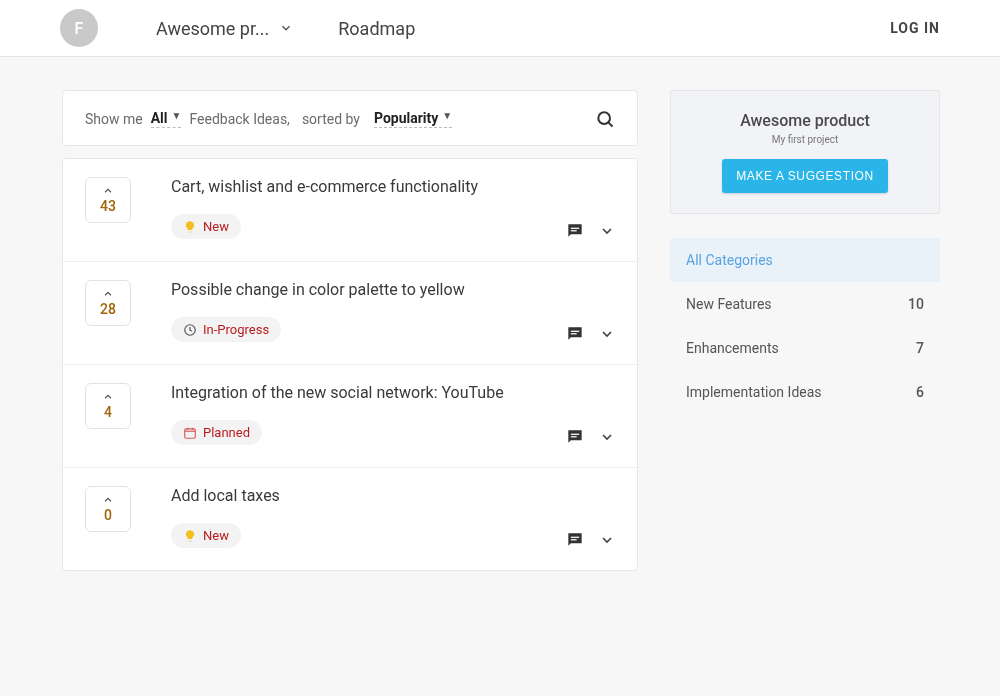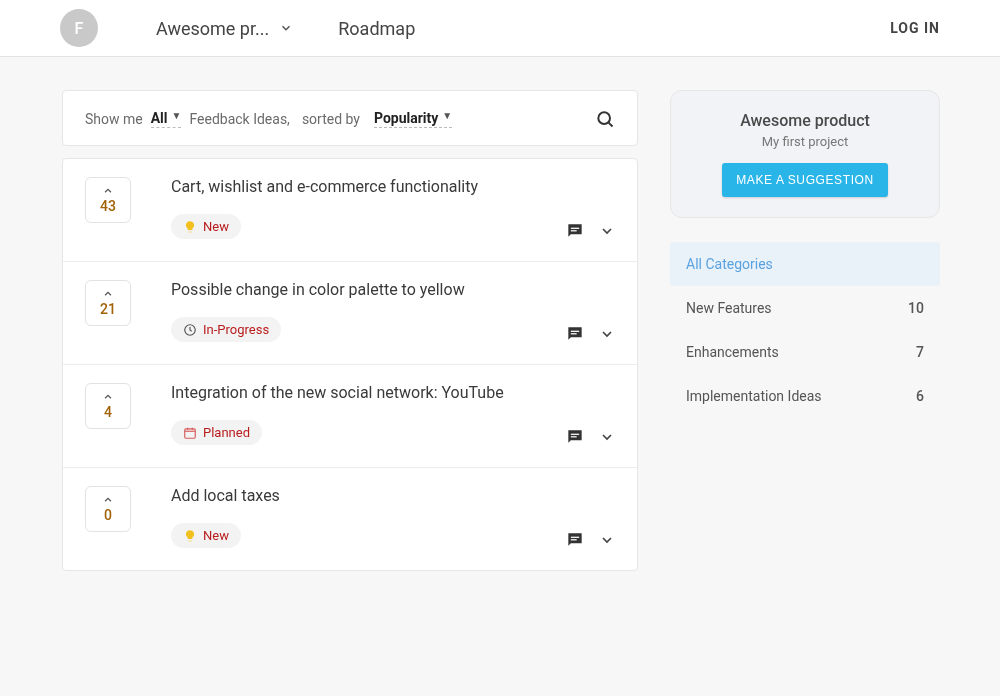--- a/index.html
+++ b/index.html
@@ -128,26 +128,26 @@
     bottom: 20px;
     display: flex;
     align-items: center;
     gap: 14px;
   }
   .icon-btn { cursor: pointer; color:#3a3a3a; }
   .sidebar { width: 270px; }
   .project-card {
     background: #f2f3f6;
     border: 1px solid #e6e6e6;
-    border-radius: 12px;
+    border-radius: 0;
     padding: 20px 16px 20px;
     text-align: center;
   }
   .project-name { font-size: 16px; color:#4a4a4a; font-weight:500;}
-  .project-tag { font-size: 13px; color:#777; margin-top:4px;}
+  .project-tag { font-size: 10px; color:#777; margin-top:4px;}
   .suggest-btn {
     display:inline-block;
     margin-top: 14px;
     background: #29b5e8;
     color: #fff;
     border: none;
     border-radius: 3px;
     padding: 10px 14px;
     font-size: 12px;
     font-weight: 400;
@@ -263,21 +263,21 @@
       </span>
     </div>
         </div>
         <div class="idea">
     <div class="vote">
       <span class="up">
         <svg width="12" height="10" viewBox="0 0 24 24" fill="none" stroke="#555" stroke-width="3">
                 <polyline points="5 15 12 8 19 15"></polyline>
               </svg>
       </span>
-      <span class="cnt">21</span>
+      <span class="cnt">28</span>
     </div>
     <div class="idea-body">
       <div class="idea-title">Possible change in color palette to yellow</div>
       <span class="status-pill">
         <span>
                 <svg width="14" height="14" viewBox="0 0 24 24" fill="none" stroke="#555" stroke-width="2">
                   <circle cx="12" cy="12" r="9"></circle>
                   <polyline points="12 7 12 12 15 14"></polyline>
                 </svg>
               </span>

